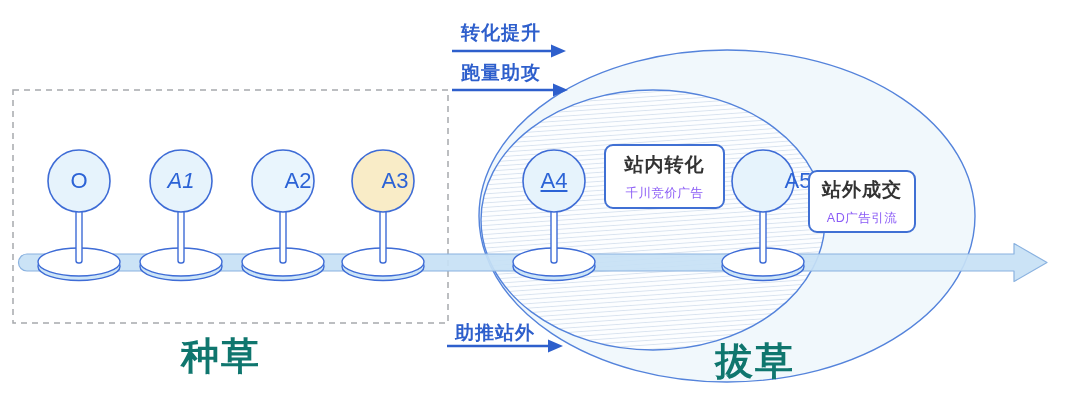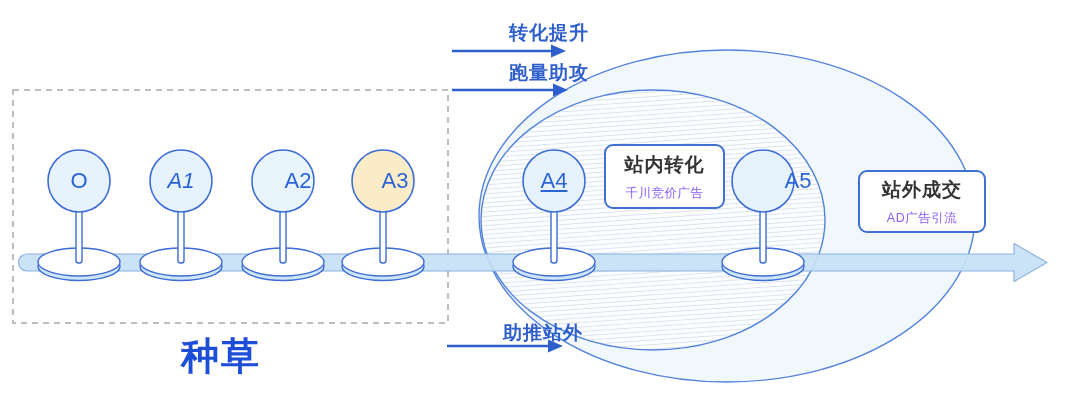--- a/index.html
+++ b/index.html
@@ -6,29 +6,29 @@
   .canvas{
     position:relative;
     width:1080px;height:412px;
     background:#ffffff;
     overflow:hidden;
     font-family:"Liberation Sans", sans-serif;
   }
   .canvas svg{position:absolute;left:0;top:0;}
   .txt{position:absolute;white-space:nowrap;}
   .flow-label{
-    font-size:19px;font-weight:700;color:#2E5FCC;letter-spacing:1px;margin-left:48px;
+    font-size:19px;font-weight:700;color:#2E5FCC;letter-spacing:1px;
   }
   .stage-label{
     width:64px;text-align:center;top:168px;
     font-size:22px;font-weight:500;color:#2C63D6;
   }
   .phase-label{
     width:170px;text-align:center;
-    font-size:38px;font-weight:800;color:#1d4ed8;letter-spacing:2px;
+    font-size:38px;font-weight:800;color:#0f766e;letter-spacing:2px;
   }
   .callout{
     position:absolute;
     background:#ffffff;
     border:2px solid #4070D4;
     border-radius:9px;
     display:flex;flex-direction:column;align-items:center;justify-content:center;
     gap:7px;
     box-sizing:border-box;
   }
@@ -125,20 +125,21 @@
   <div class="txt stage-label" style="left:149px;font-style:italic;">A1</div>
   <div class="txt stage-label" style="left:266px;">A2</div>
   <div class="txt stage-label" style="left:363px;">A3</div>
   <div class="txt stage-label" style="left:522px;text-decoration:underline;">A4</div>
   <div class="txt stage-label" style="left:766px;">A5</div>
 
   <div class="callout" style="left:604px;top:144px;width:121px;height:65px;">
     <div class="title">站内转化</div>
     <div class="subtitle">千川竞价广告</div>
   </div>
-  <div class="callout" style="left:858px;top:170px;width:128px;height:63px;">
+  <div class="callout" style="left:808px;top:170px;width:108px;height:63px;">
     <div class="title">站外成交</div>
     <div class="subtitle">AD广告引流</div>
   </div>
 
   <div class="txt phase-label" style="left:136px;top:331px;">种草</div>
+  <div class="txt phase-label" style="left:670px;top:336px;">拔草</div>
 
 </div>
 
 </body></html>

